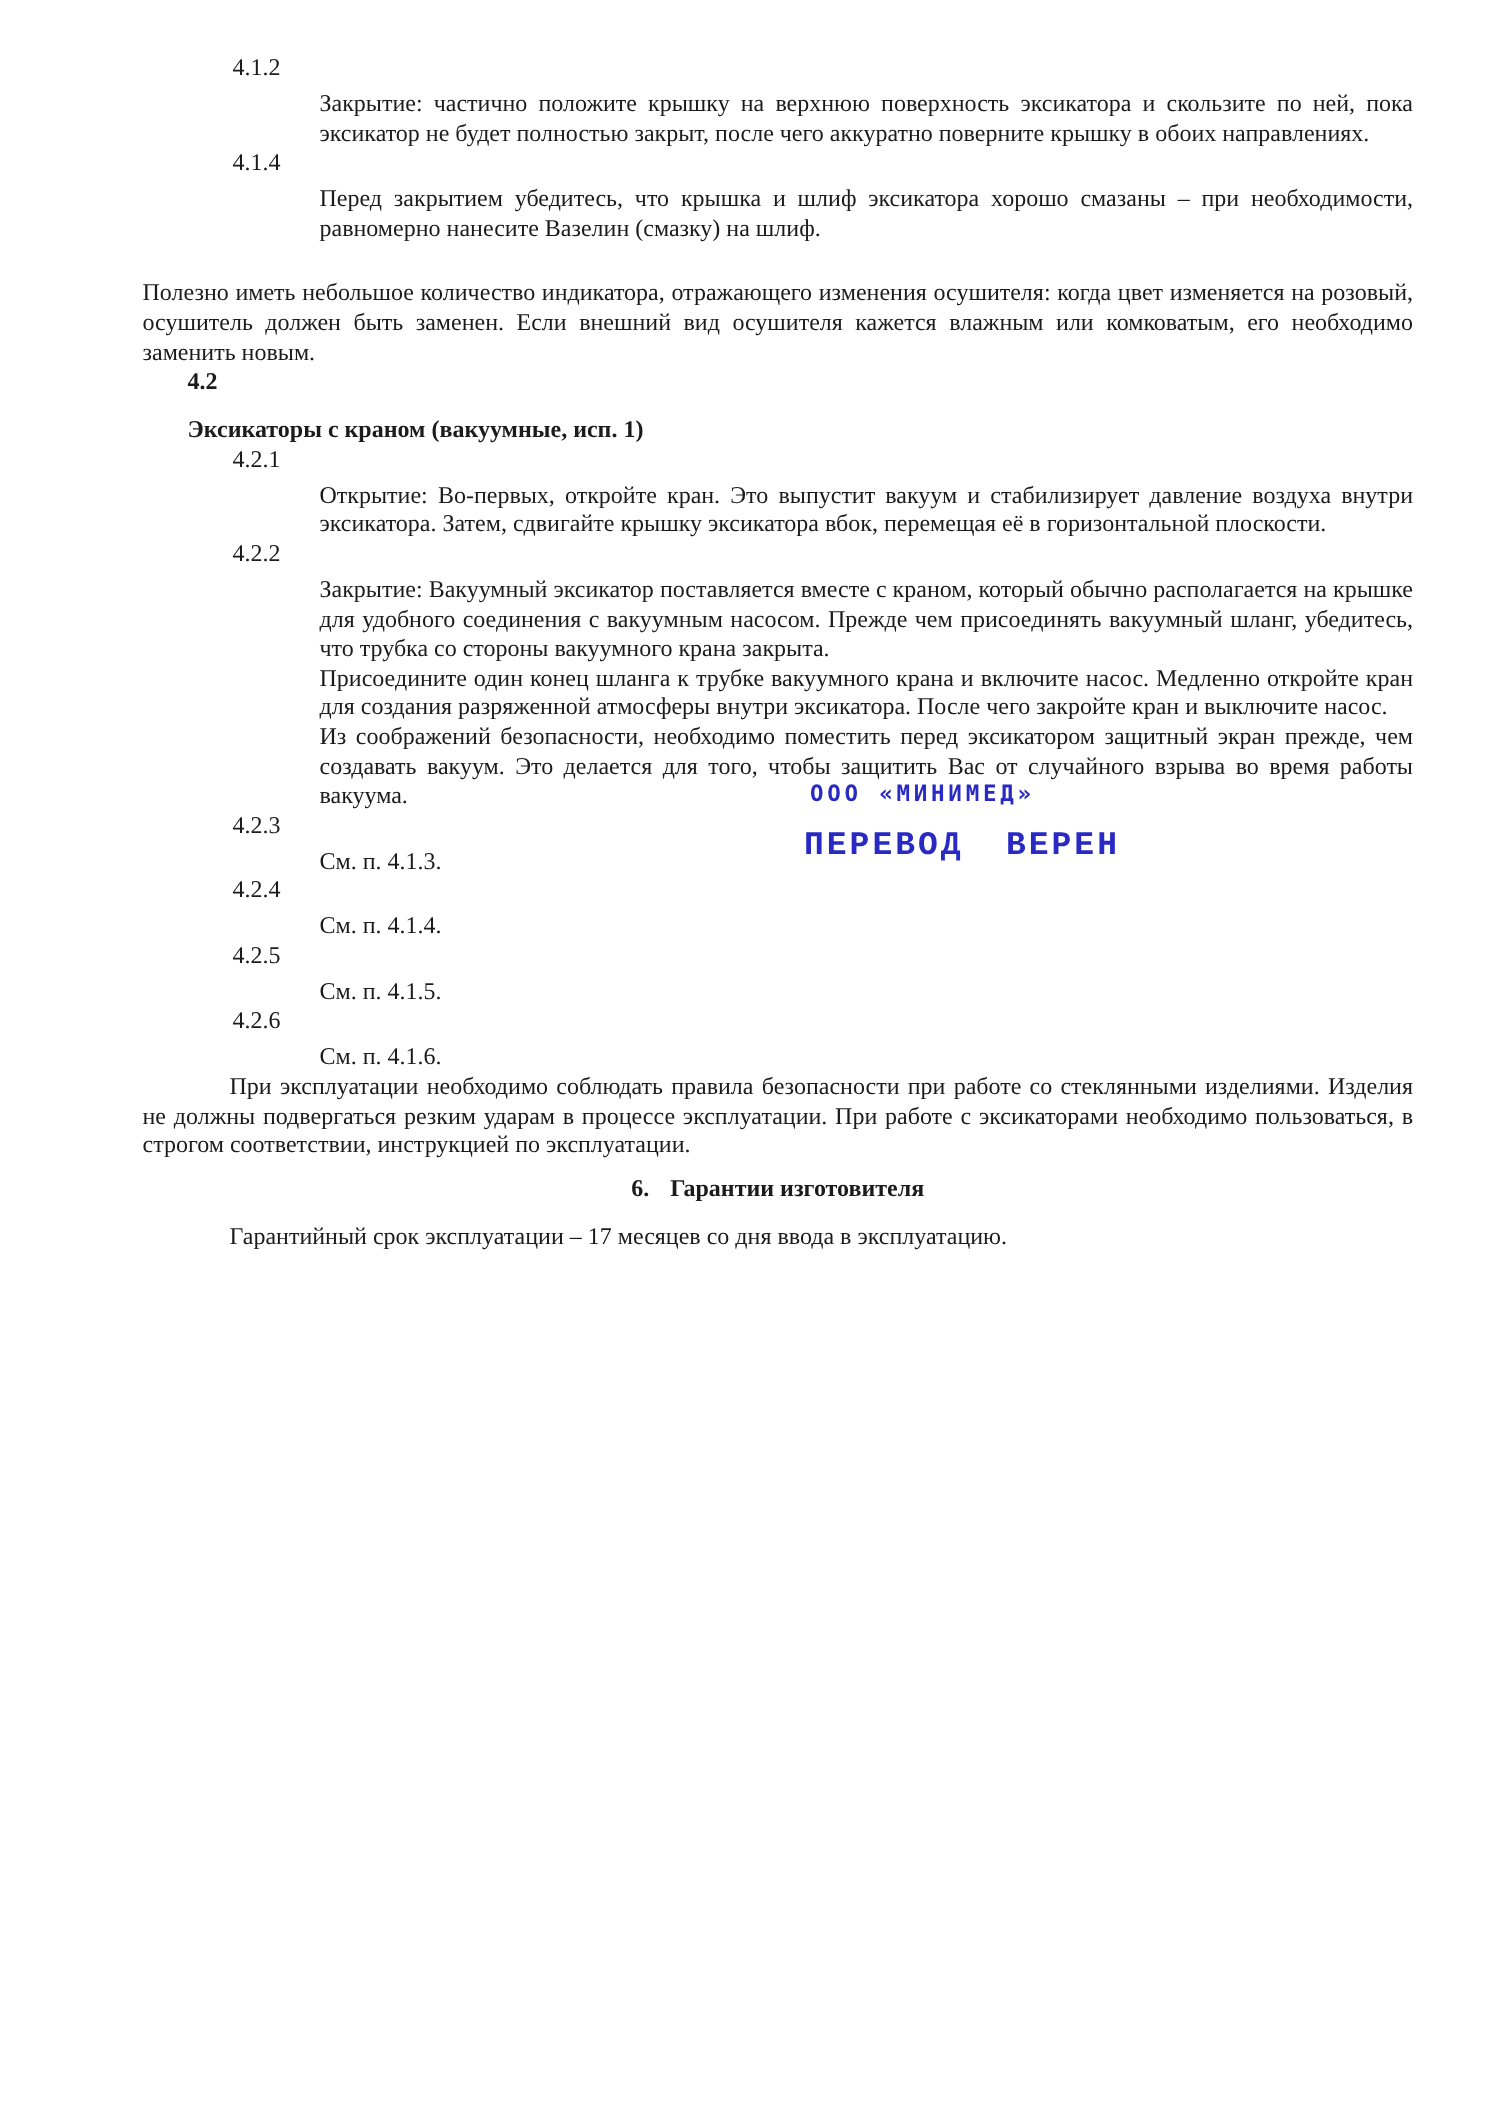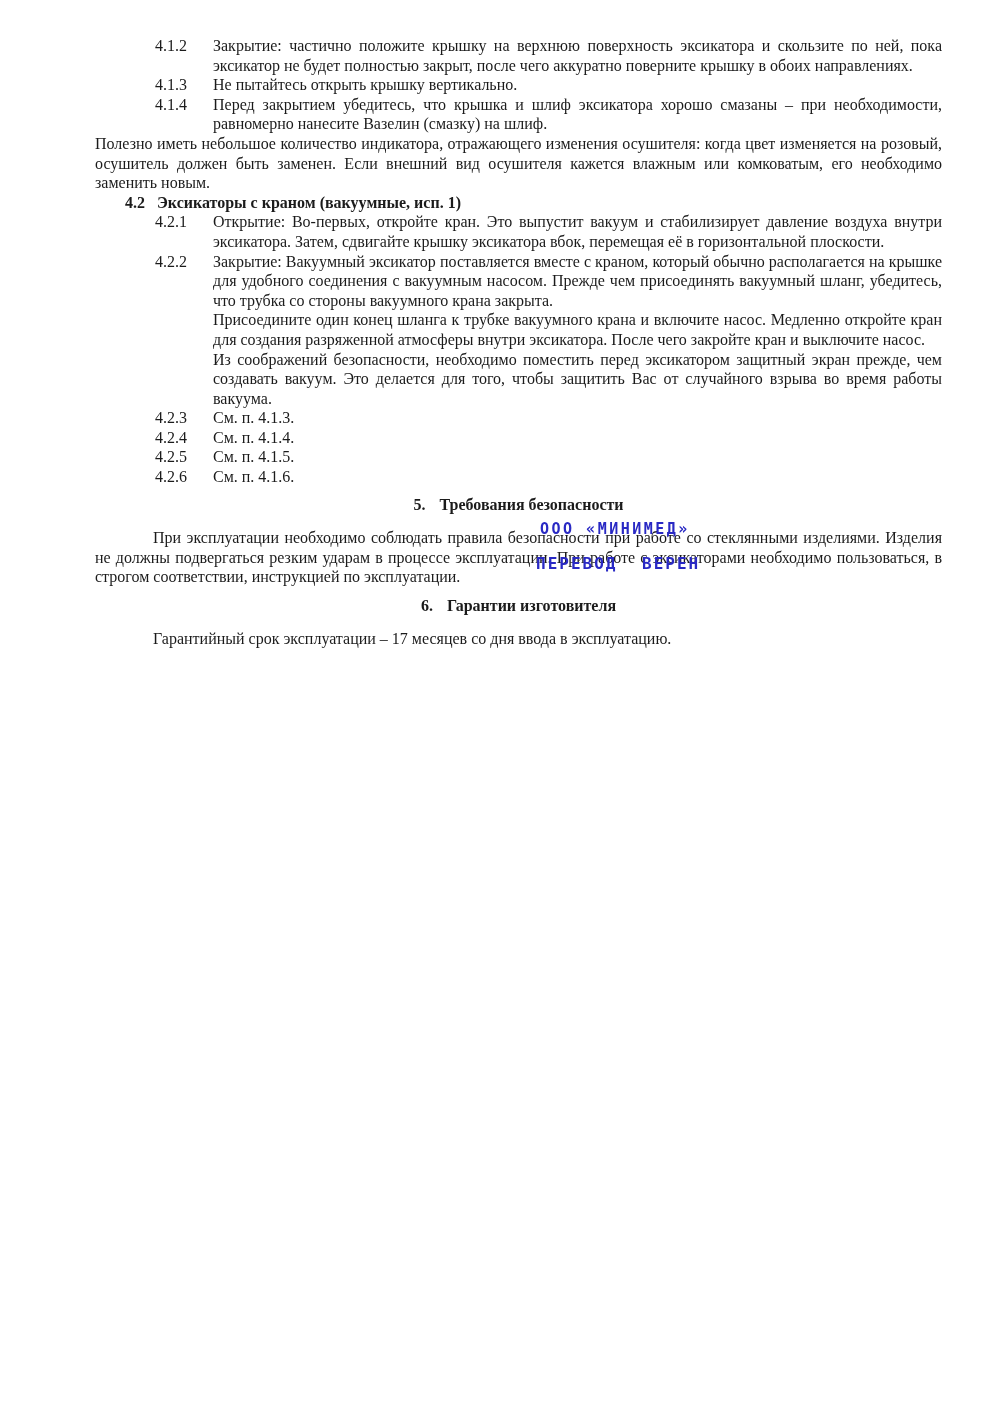--- a/index.html
+++ b/index.html
@@ -26,30 +26,32 @@
   
   .item { display: flex; }
   .item-num {
     flex: 0 0 118px;
     padding-left: 60px;
     box-sizing: border-box;
   }
   .item-body {
     flex: 1 1 auto;
     min-width: 0;
+    margin-top: 24px;
   }
   .item-body p {
     margin: 0;
     text-align: justify;
   }
   
   .heading-42 {
     display: flex;
     font-weight: bold;
     margin-left: 30px;
+    flex-direction: column;
   }
   .heading-42 .h42-num { width: 32px; flex: 0 0 32px; }
   
   .sec-heading {
     text-align: center;
     font-weight: bold;
     margin: 8px 0 14px 0;
   }
   .sec-heading .h-num { margin-right: 14px; }
   .sec-paragraph {
@@ -68,40 +70,35 @@
   }
   #stamp-line-1 {
     left: 540px;
     top: 520px;
     font-size: 15px;
     letter-spacing: 2.5px;
   }
   #stamp-line-2 {
     left: 536px;
     top: 554px;
-    font-size: 16px;
+    font-size: 22px;
     letter-spacing: 2px;
     word-spacing: 13px;
+    font-family: Liberation Mono, monospace;
   }
 </style>
 </head>
 <body style="color: rgb(27, 27, 27); background: rgb(255, 255, 255);">
 
 <div class="page">
 
   <div class="item">
     <div class="item-num">4.1.2</div>
     <div class="item-body">
         <p>Закрытие: частично положите крышку на верхнюю поверхность эксикатора и скользите по ней, пока эксикатор не будет полностью закрыт, после чего аккуратно поверните крышку в обоих направлениях.</p>
-      </div>
-  </div>
-  <div class="item">
-    <div class="item-num">4.1.3</div>
-    <div class="item-body">
-        <p>Не пытайтесь открыть крышку вертикально.</p>
       </div>
   </div>
   <div class="item">
     <div class="item-num">4.1.4</div>
     <div class="item-body">
         <p>Перед закрытием убедитесь, что крышка и шлиф эксикатора хорошо смазаны – при необходимости, равномерно нанесите Вазелин (смазку) на шлиф.</p>
       </div>
   </div>
   <div class="item">
     <div class="item-body">
@@ -146,23 +143,20 @@
         <p>См. п. 4.1.5.</p>
       </div>
   </div>
   <div class="item">
     <div class="item-num">4.2.6</div>
     <div class="item-body">
         <p>См. п. 4.1.6.</p>
       </div>
   </div>
 
-  <div class="sec-heading" id="sec5-heading">
-    <span class="h-num">5.</span><span class="h-title">Требования безопасности</span>
-  </div>
   <p class="sec-paragraph">При эксплуатации необходимо соблюдать правила безопасности при работе со стеклянными изделиями. Изделия не должны подвергаться резким ударам в процессе эксплуатации. При работе с эксикаторами необходимо пользоваться, в строгом соответствии, инструкцией по эксплуатации.</p>
 
   <div class="sec-heading" id="sec6-heading">
     <span class="h-num">6.</span><span class="h-title">Гарантии изготовителя</span>
   </div>
   <p class="sec-paragraph">Гарантийный срок эксплуатации – 17 месяцев со дня ввода в эксплуатацию.</p>
 
 </div>
 
 <div>

